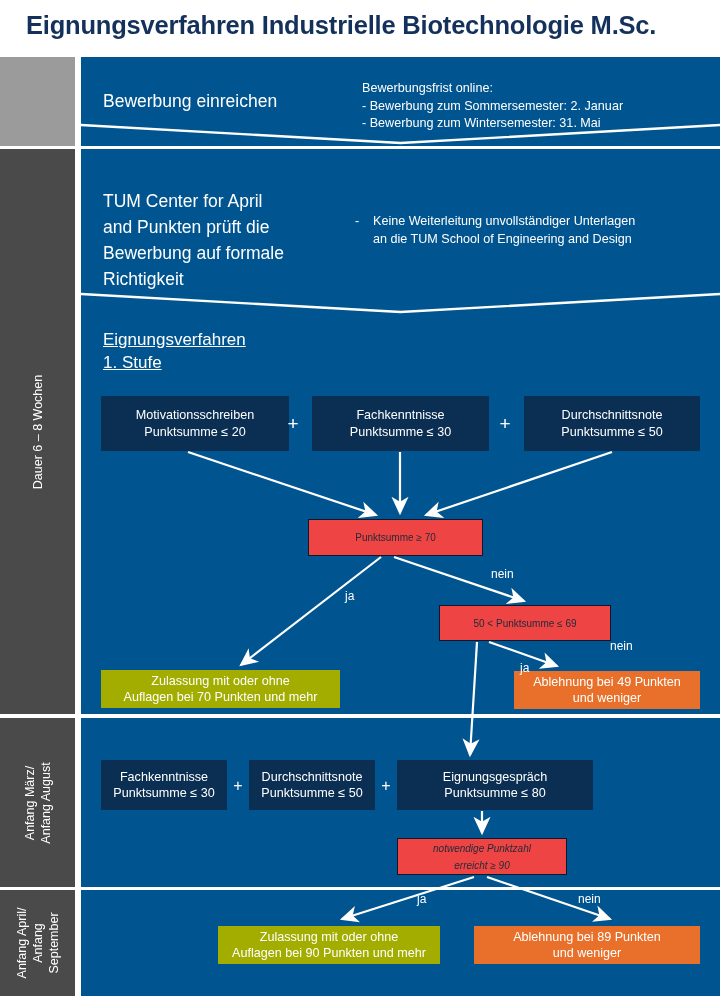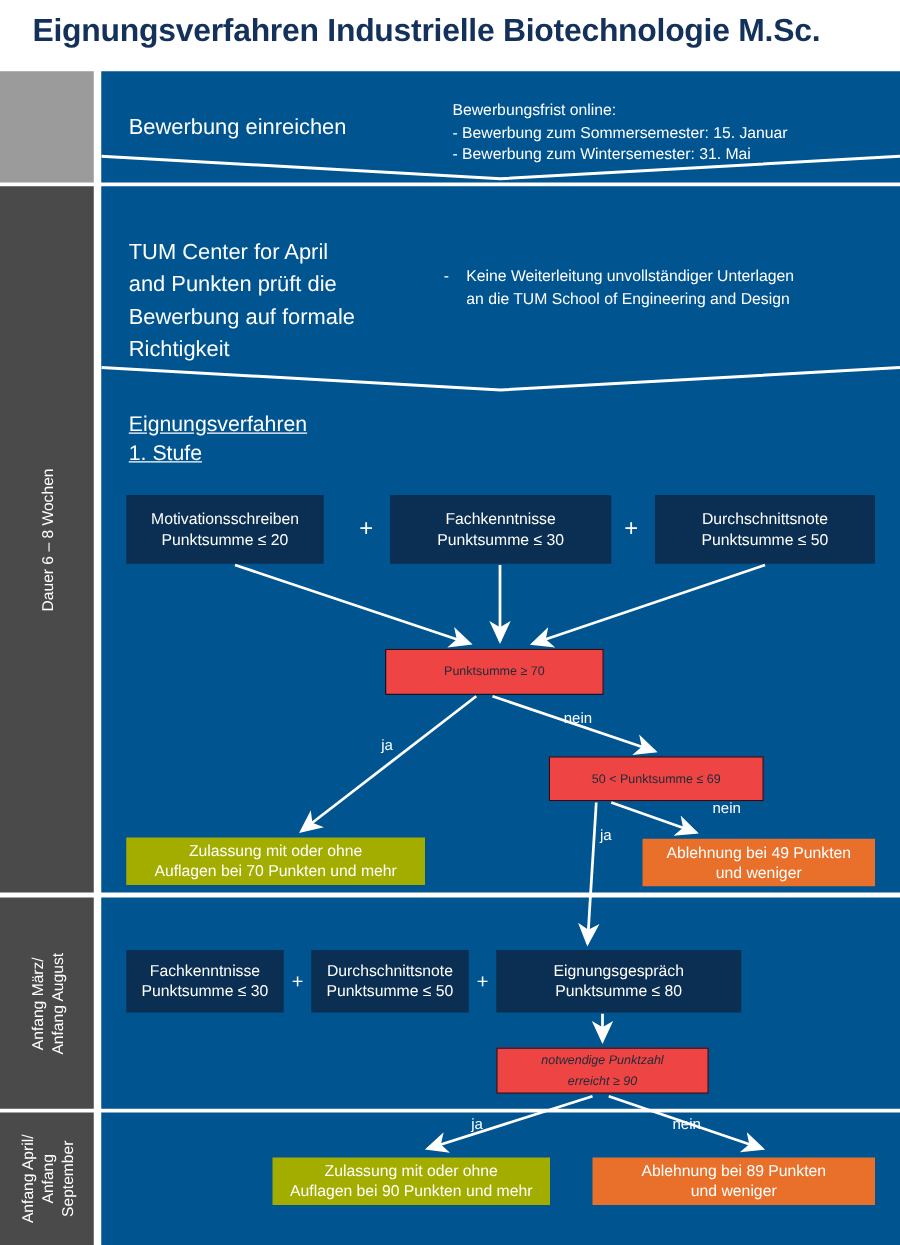--- a/index.html
+++ b/index.html
@@ -64,21 +64,21 @@
   .n-green{background:#a2ad00;color:#ffffff;font-size:12.6px;line-height:16.5px;}
   .n-orange{background:#e8702a;color:#ffffff;font-size:12.6px;line-height:16.5px;}
 
   .plus{
     position:absolute;color:#ffffff;font-size:19px;line-height:19px;font-weight:normal;
     text-align:center;
   }
   .plus.small{font-size:16px;}
 
   .edgelabel{
-    position:absolute;color:#ffffff;font-size:12px;line-height:14px;white-space:nowrap;
+    position:absolute;color:#ffffff;font-size:12px;line-height:14px;white-space:nowrap;margin-left:40px;
   }
 
   svg.arrows{position:absolute;left:0;top:0;width:639px;height:100%;overflow:visible;}
   svg.overlay{position:absolute;left:0;top:0;width:720px;height:996px;pointer-events:none;}
 </style>
 </head>
 <body>
 
 <div id="stage">
 
@@ -107,21 +107,21 @@
 
   <div class="panel" id="panel1">
     <div class="bigheadwrap">
       <div class="bigheadd"></div>
     </div>
     <div class="bigheadd"></div>
     <div class="bigheadd"></div>
     <div class="bighead" style="left:22px;top:31px;width:270px;">Bewerbung einreichen</div>
     <div class="bullets" style="left:281px;top:23px;width:350px;">
       <div class="b-line">Bewerbungsfrist online:</div>
-      <div class="b-line">- Bewerbung zum Sommersemester: 15. Januar</div>
+      <div class="b-line">- Bewerbung zum Sommersemester: 2. Januar</div>
       <div class="b-line">- Bewerbung zum Wintersemester: 31. Mai</div>
     </div>
 
     <svg class="chev" style="bottom:-1px;" viewBox="0 0 639 26" preserveAspectRatio="none">
       <polyline points="0,4 319.5,22 639,4" fill="none" stroke="#ffffff" stroke-width="2.4"></polyline>
     </svg>
   </div>
 
   <div class="panel" id="panel2">
 
@@ -141,21 +141,21 @@
 
     <svg class="chev" style="top:141px;" viewBox="0 0 639 26" preserveAspectRatio="none">
       <polyline points="0,4 319.5,22 639,4" fill="none" stroke="#ffffff" stroke-width="2.4"></polyline>
     </svg>
 
     <div class="stagehead" style="left:22px;top:179px;width:320px;text-decoration:underline;">
       <div>Eignungsverfahren</div>
       <div>1. Stufe</div>
     </div>
 
-    <div class="node n-dark" style="left:20px;top:247px;width:158px;height:55px;">
+    <div class="node n-dark" style="left:20px;top:247px;width:188px;height:55px;">
       <span>
         <span style="display:block">Motivationsschreiben</span>
         <span style="display:block">Punktsumme ≤ 20</span>
       </span>
     </div>
     <div class="plus" style="left:198px;top:265px;width:28px;">+</div>
 
     <div class="node n-dark" style="left:231px;top:247px;width:177px;height:55px;">
       <span>
         <span style="display:block">Fachkenntnisse</span>

